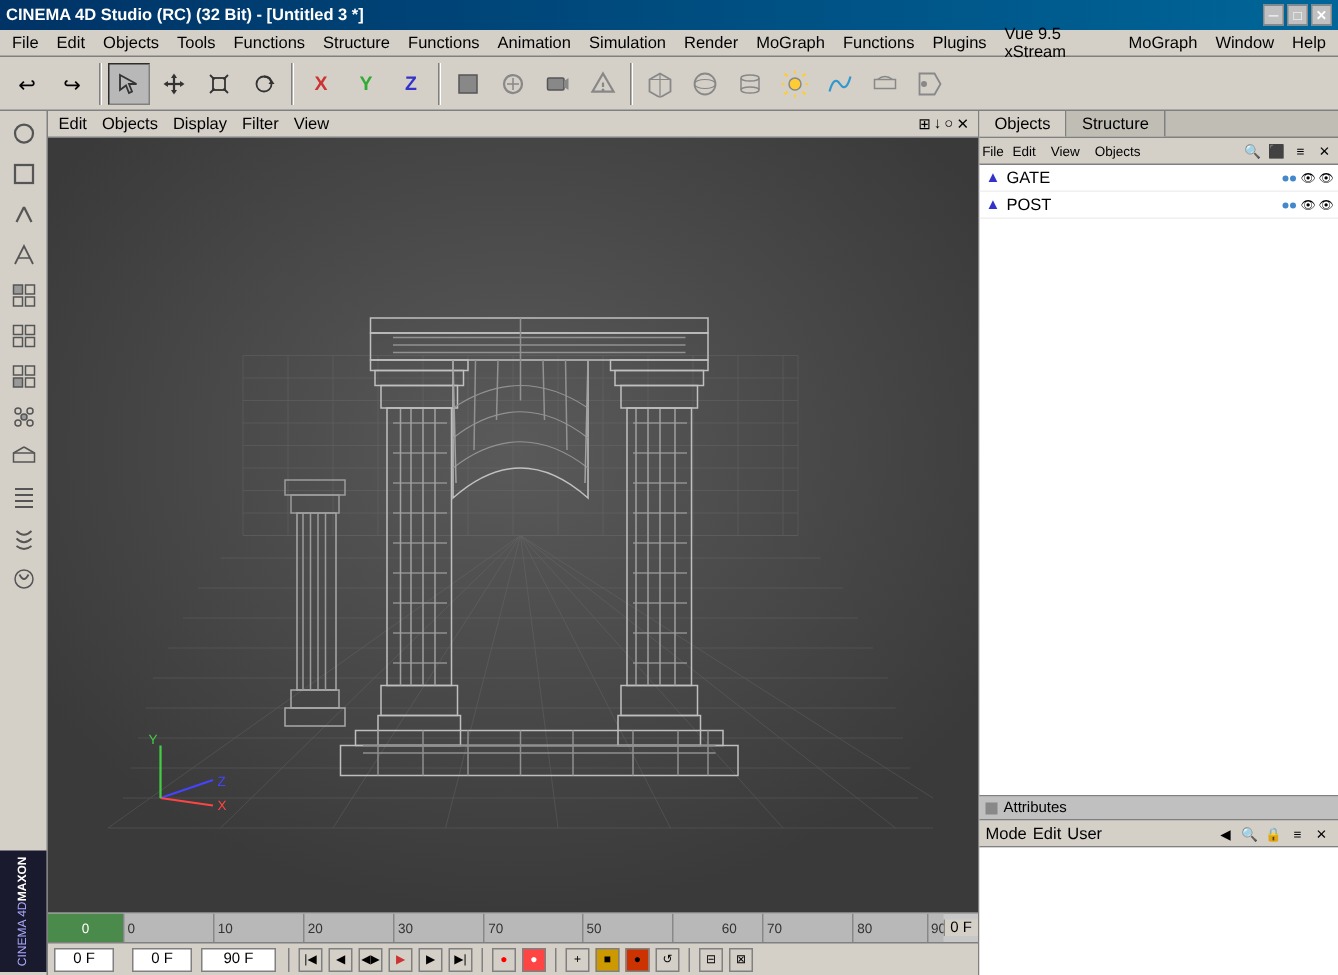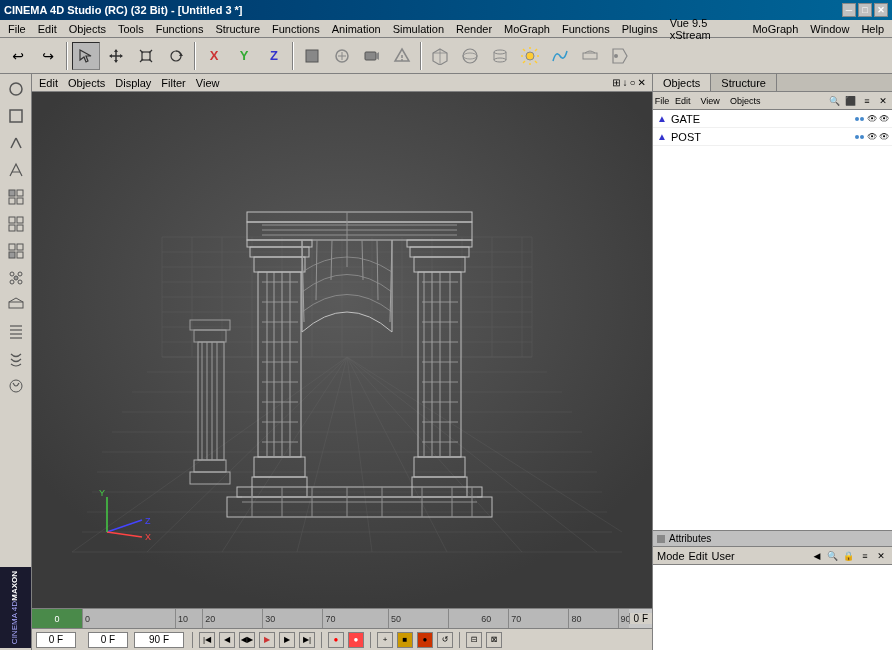--- a/index.html
+++ b/index.html
@@ -735,21 +735,21 @@
     </div>
 
     <div id="timeline">
       <div style="width:50px; height:100%; background:#4a8a4a; display:flex; align-items:center; justify-content:center;">
         <span style="color:white; font-size:9px;">0</span>
       </div>
       <div id="timeline-track">
         <div class="timeline-tick" style="left: 0%;">
             <span>0</span>
           </div>
-        <div class="timeline-tick" style="left: 11%; margin-left: 33px;">
+        <div class="timeline-tick" style="left: 11%;">
             <span>10</span>
           </div>
         <div class="timeline-tick" style="left: 22%;">
             <span>20</span>
           </div>
         <div class="timeline-tick" style="left: 33%;">
             <span>30</span>
           </div>
         <div class="timeline-tick" style="left: 44%;">
             <span>70</span>

